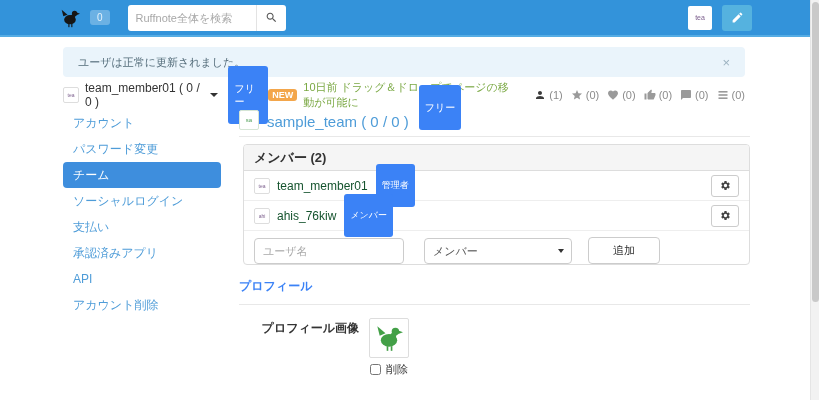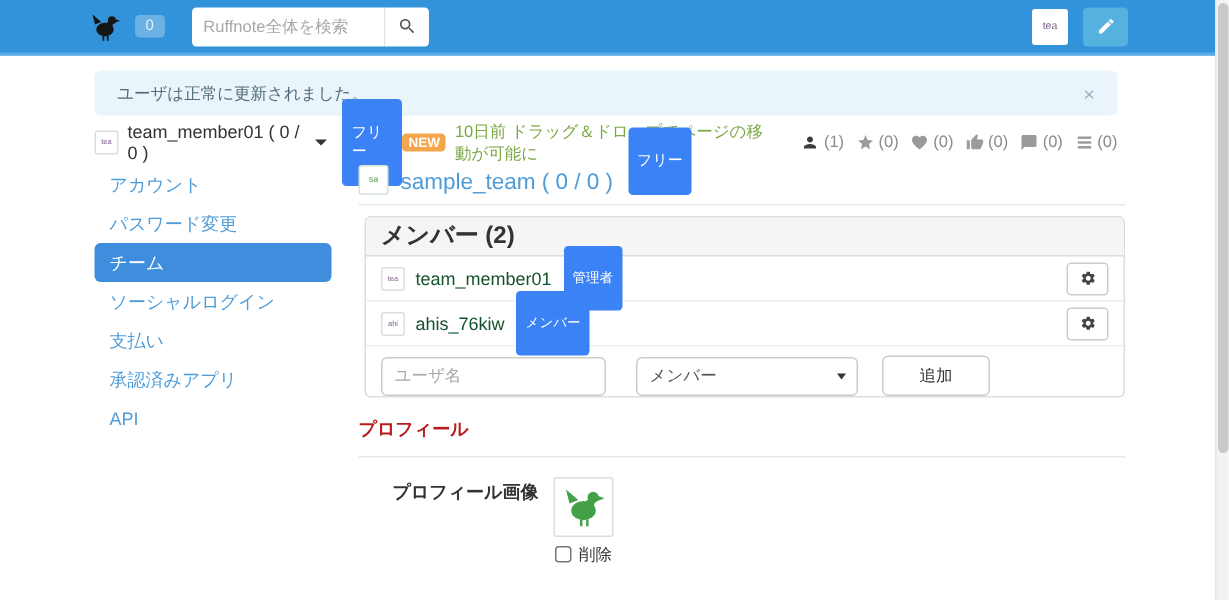--- a/index.html
+++ b/index.html
@@ -59,39 +59,39 @@
   
   .main { position:absolute; left:237px; top:110px; width:513px; }
   .team-header { display:flex; align-items:flex-end; height:27px; padding-bottom:6px; border-bottom:1px solid #e8e8e8; margin-left:2px; }
   .avatar-20 { width:20px; height:20px; border:1px solid #d5e5d5; border-radius:2px; background:#fff;
                font-size:6px; color:#4f9f57; display:flex; align-items:center; justify-content:center; flex:none; }
   .team-title { margin-left:8px; font-size:15px; color:#4e9cd8; cursor:pointer; }
   .team-header .badge-gray { margin-left:10px; }
 
   .panel { margin:7px 0 0 6px; border:1px solid #ddd; border-radius:4px; background:#fff; overflow:hidden; }
   .panel-head { height:26px; line-height:25px; background:#f5f5f5; border-bottom:1px solid #ddd;
-                padding:0 10px; font-size:16px; font-weight:bold; color:#333; }
+                padding:0 10px; font-size:13px; font-weight:bold; color:#333; }
   .member-row { height:30px; display:flex; align-items:center; padding:0 10px; border-bottom:1px solid #eee; }
   .member-name { margin-left:7px; font-size:12px; color:#14532d; text-decoration:none; }
   .member-row .badge-gray { margin-left:8px; font-size:9px; }
   .gear-btn { margin-left:auto; width:28px; height:22px; background:#fff; border:1px solid #ccc; border-radius:3px;
               display:flex; align-items:center; justify-content:center; color:#444; cursor:pointer; }
   .gear-btn svg { width:11px; height:11px; }
   .add-row { height:33px; display:flex; align-items:flex-end; padding:0 10px; }
   .user-input { width:150px; height:26px; border:1px solid #ccc; border-radius:4px; padding:0 8px; font-size:11px; color:#555; }
   .user-input::placeholder { color:#a8a8a8; }
   .select-wrap { position:relative; margin-left:20px; width:148px; }
   .role-select { width:148px; height:26px; border:1px solid #ccc; border-radius:4px; background:#fff;
                  font-size:11px; color:#555; padding:0 8px; -webkit-appearance:none; appearance:none; }
   .select-caret { position:absolute; right:8px; top:11px; width:0; height:0; border-left:3.5px solid transparent;
                   border-right:3.5px solid transparent; border-top:4px solid #333; pointer-events:none; }
   .add-btn { margin-left:16px; height:27px; padding:0 24px; background:#fff; border:1px solid #ccc;
              border-radius:4px; font-size:11px; color:#333; cursor:pointer; }
 
-  .profile-title { margin:13px 0 0 2px; font-size:12px; font-weight:bold; color:#b91c1c;
+  .profile-title { margin:13px 0 0 2px; font-size:12px; font-weight:bold; color:#3b82f6;
                    padding-bottom:9px; border-bottom:1px solid #e8e8e8; }
   .form-group { display:flex; margin-top:13px; }
   .form-label { width:132px; text-align:right; font-size:12px; font-weight:bold; color:#333;
                 padding-right:10px; padding-top:2px; flex:none; }
   .form-control-col { flex:1; }
   .img-box { width:40px; height:40px; border:1px solid #ddd; border-radius:2px; display:flex;
              align-items:center; justify-content:center; color:#43a047; background:#fff; }
   .img-box svg { width:28px; height:28px; }
   .file-row { margin-top:4px; display:flex; align-items:center; }
   .file-btn { background:#ededed; border:1px solid #a9a9a9; border-radius:2px; font-size:11px;
@@ -221,20 +221,21 @@
   </div>
 
   <nav class="sidebar">
     <a class="side-item">アカウント</a>
     <a class="side-item">パスワード変更</a>
     <a class="side-item active">チーム</a>
     <a class="side-item">ソーシャルログイン</a>
     <a class="side-item">支払い</a>
     <a class="side-item">承認済みアプリ</a>
     <a class="side-item">API</a>
+    <a class="side-item">アカウント削除</a>
   </nav>
 
   <div class="main">
 
     <div class="team-header">
       <span class="avatar-20">sa</span>
       <span class="team-title">sample_team ( 0 / 0 )</span>
       <span class="badge-gray">フリー</span>
     </div>
 

